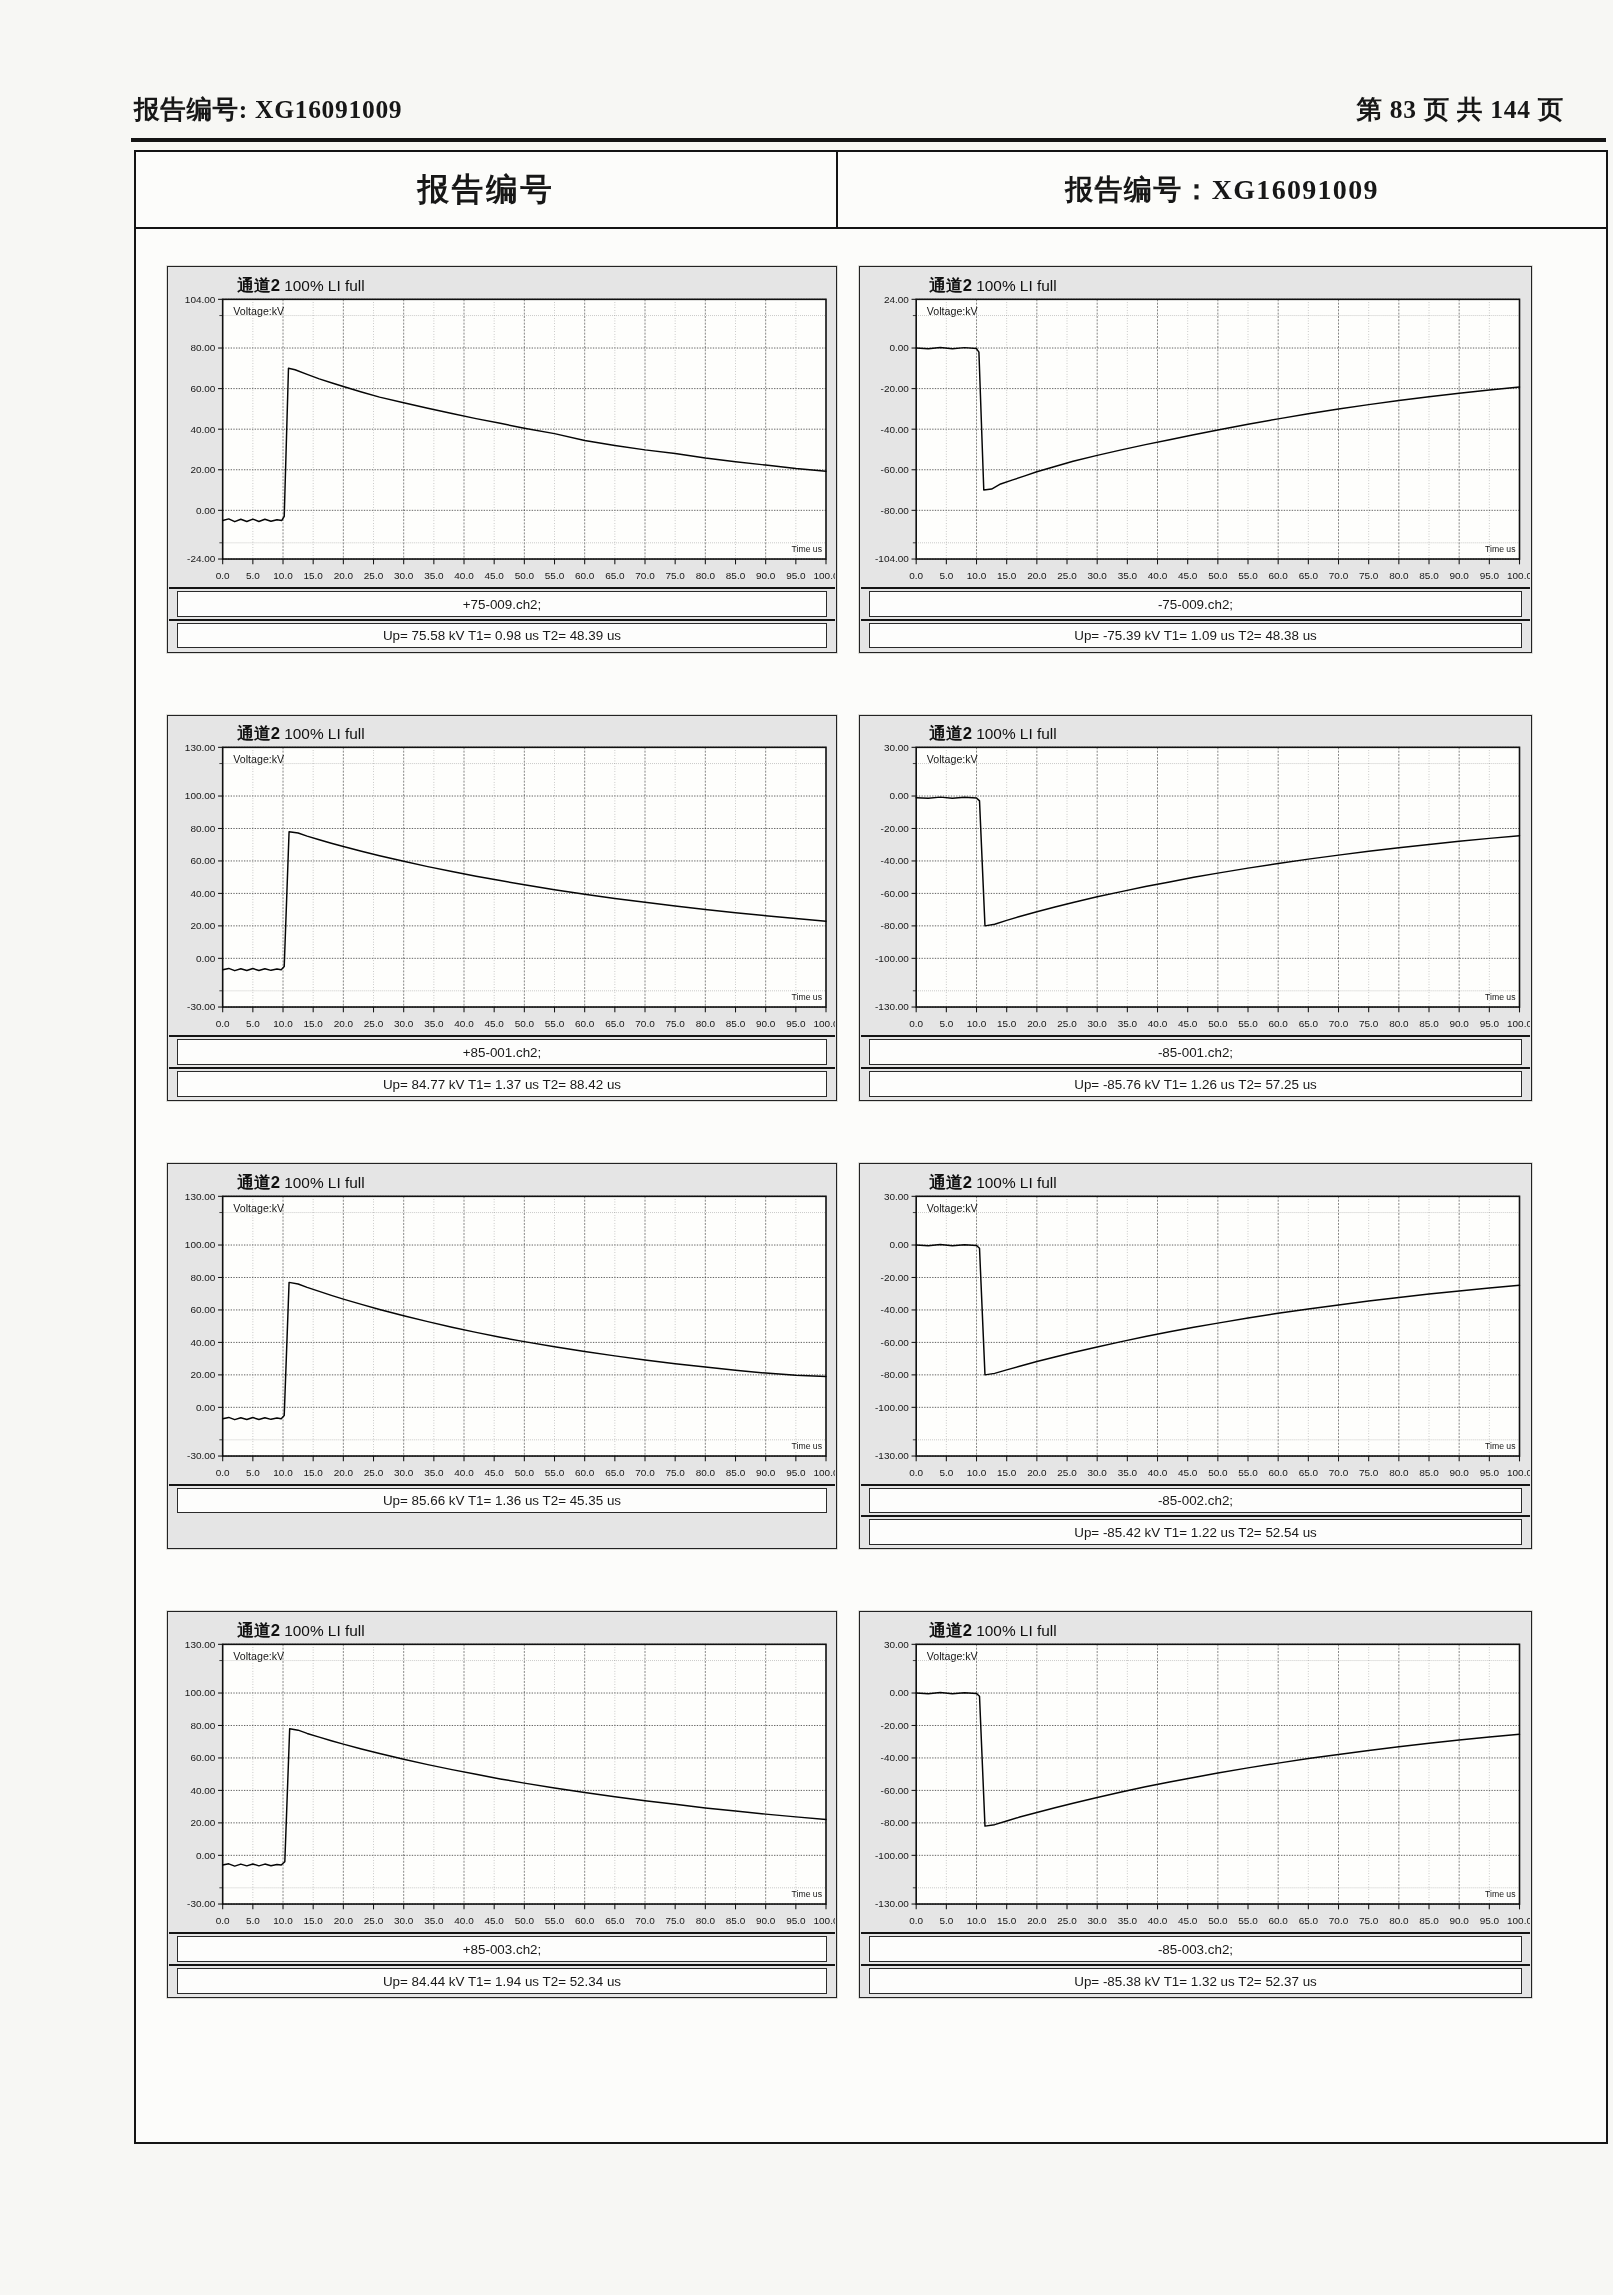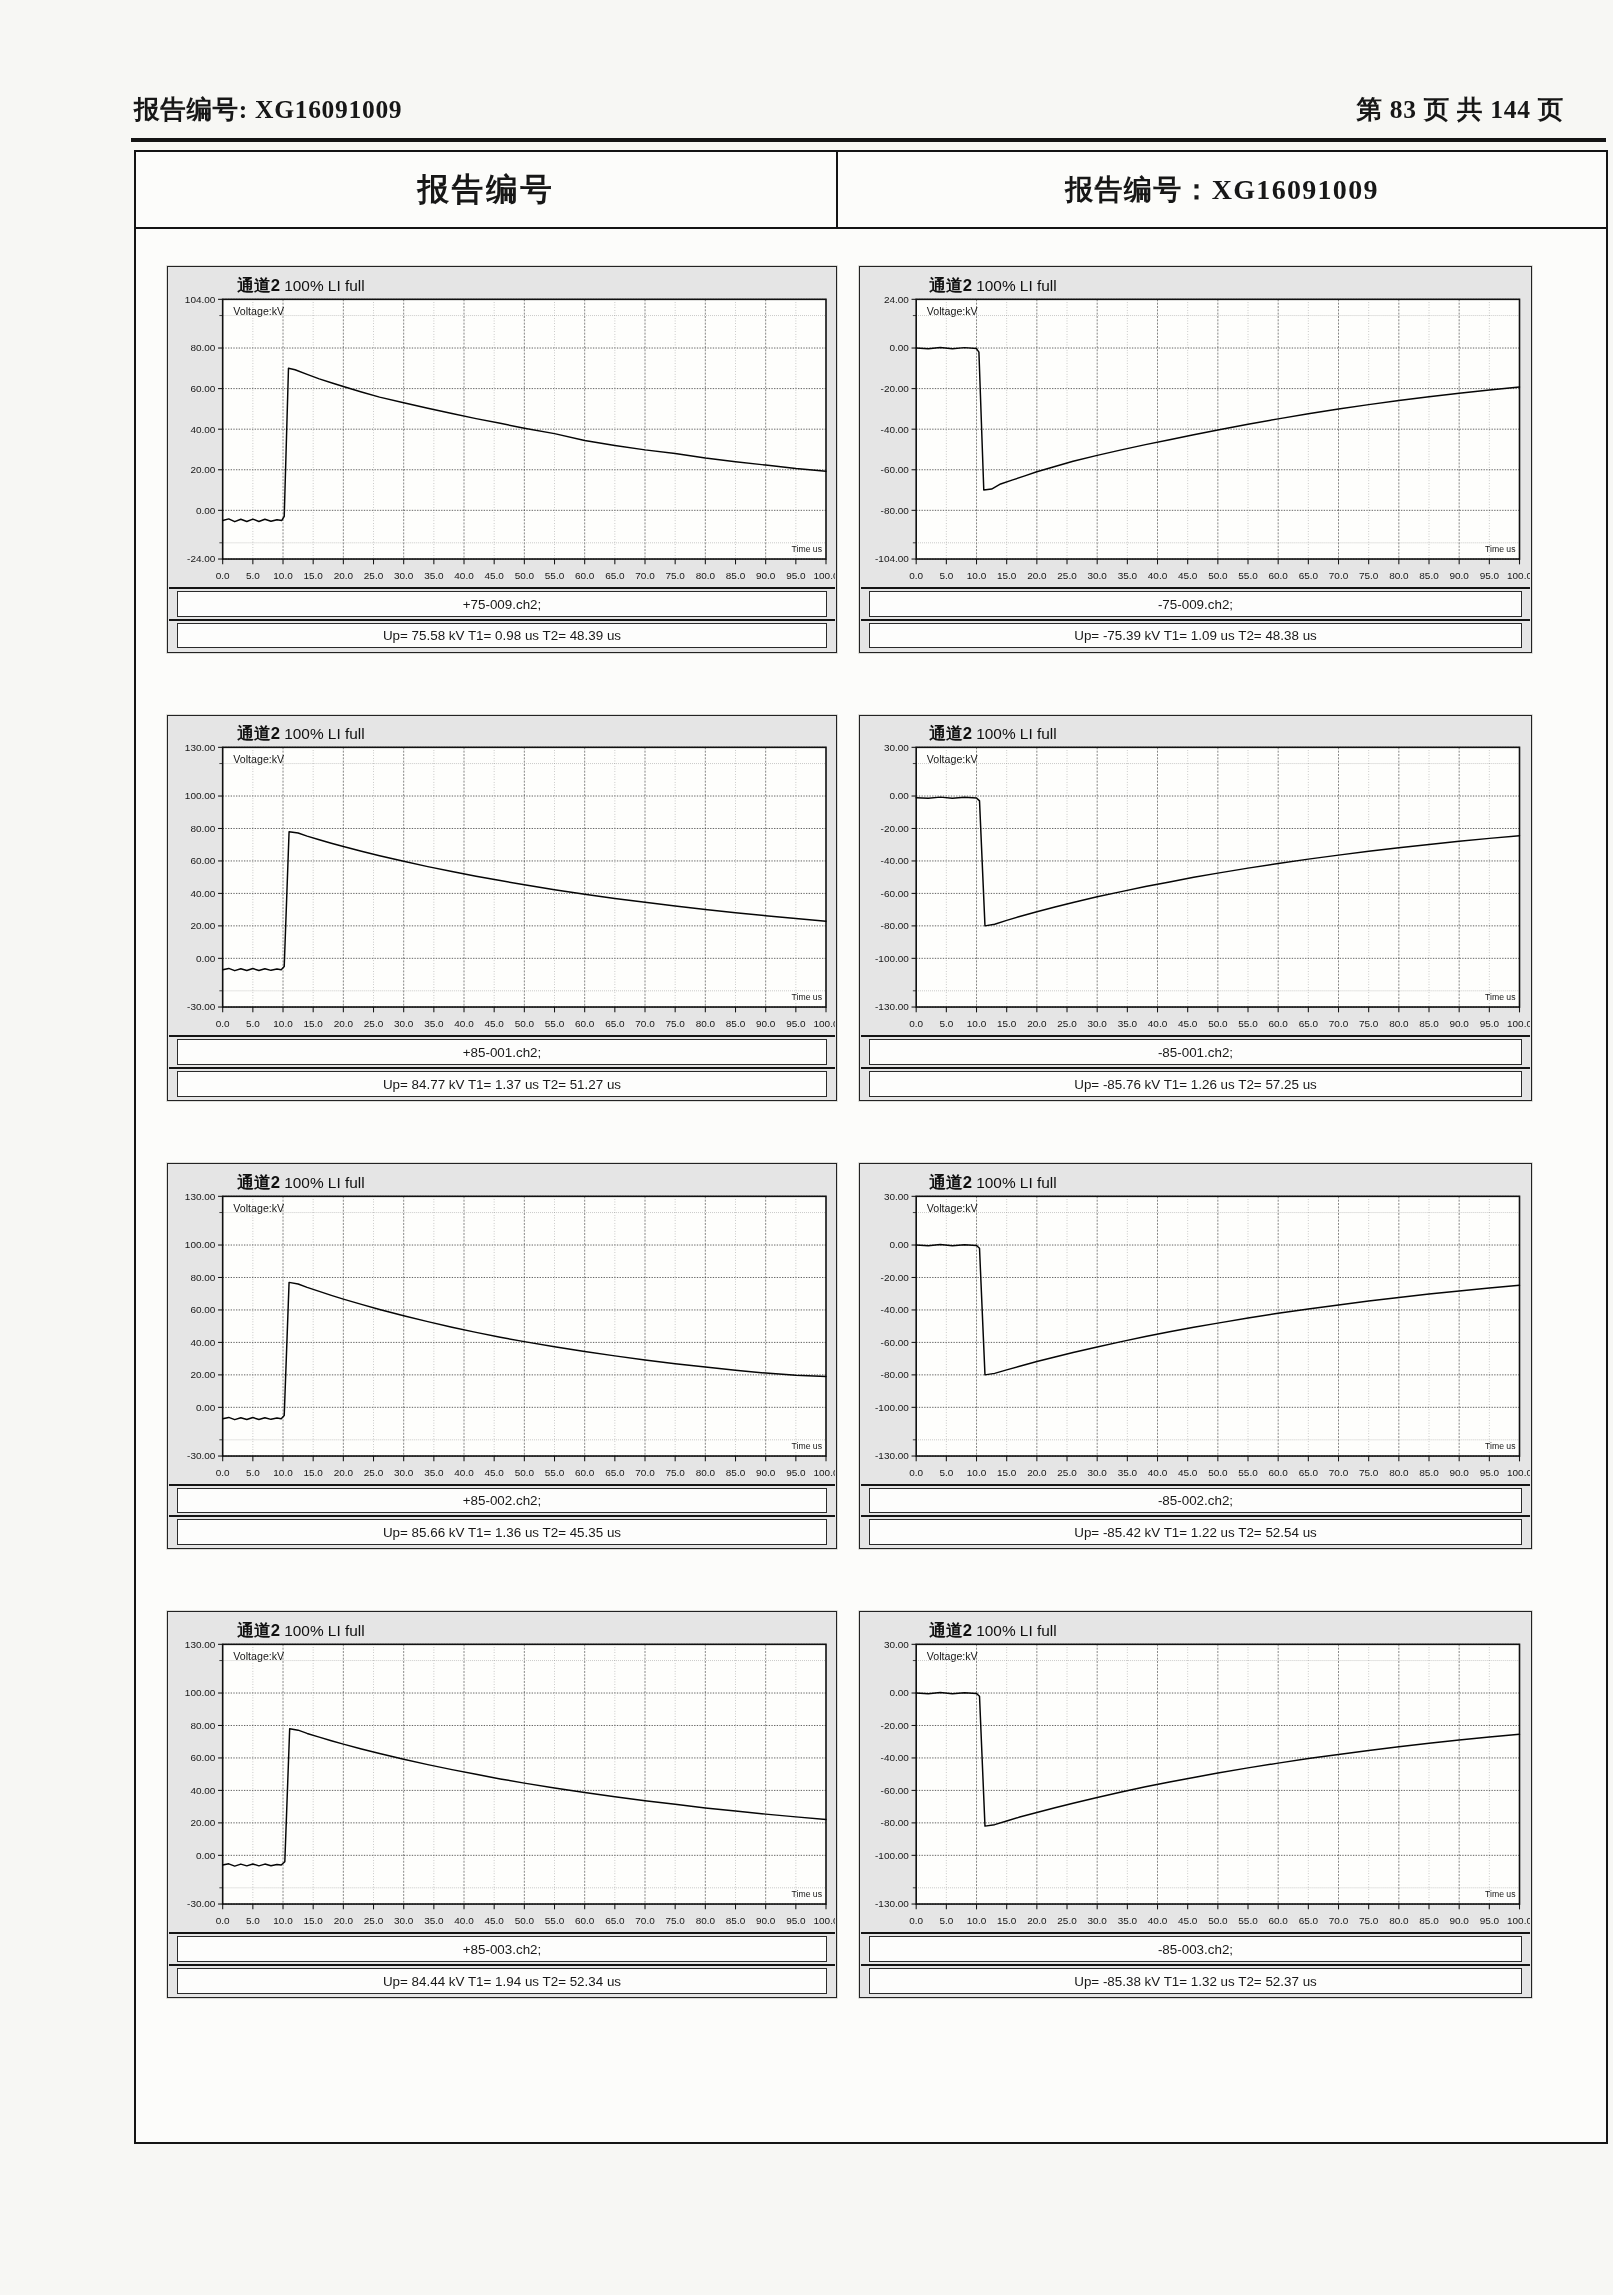--- a/index.html
+++ b/index.html
@@ -390,21 +390,21 @@
               <text x="92" y="32" font-size="16" text-anchor="start" fill="#161616" font-family="Liberation Sans, sans-serif">Voltage:kV</text>
               <text x="976" y="388" font-size="13" text-anchor="end" fill="#161616" font-family="Liberation Sans, sans-serif">Time us</text>
             </g>
             <rect x="76" y="8" width="906" height="390" fill="none" stroke="#101010" stroke-width="2.4"></rect>
             <polyline points="76.0,341.9 85.1,340.0 94.1,343.4 103.2,340.5 112.2,343.2 121.3,340.2 130.4,343.2 139.4,340.5 148.5,342.9 157.5,341.0 163.9,341.9 168.4,337.1 175.7,134.8 189.3,136.7 202.8,141.3 221.0,146.9 239.1,152.1 257.2,156.9 284.4,164.0 311.6,170.8 347.8,179.1 384.0,187.2 420.3,194.5 456.5,201.5 492.8,208.1 529.0,214.5 574.3,221.8 619.6,228.6 664.9,234.9 710.2,240.8 755.5,246.4 800.8,251.5 846.1,256.4 891.4,260.8 936.7,265.2 982.0,269.1" fill="none" stroke="#050505" stroke-width="2.2" stroke-linejoin="round" stroke-linecap="round"></polyline>
           </svg>
     <div class="cap-box">
       <div class="cap-inner cap-file">+85-001.ch2;</div>
     </div>
     <div class="cap-box">
-      <div class="cap-inner cap-result">Up= 84.77 kV  T1= 1.37 us  T2= 51.27 us</div>
+      <div class="cap-inner cap-result">Up= 84.77 kV  T1= 1.37 us  T2= 88.42 us</div>
     </div>
   </div>
 
   <div class="panel">
     <div class="chart-title"><span class="title-bold">通道2</span> <span class="title-rest">100% LI full</span></div>
     <svg class="chart-svg" xmlns="http://www.w3.org/2000/svg" viewBox="0 0 990 440">
             <rect x="76" y="8" width="906" height="390" fill="#fefefc"></rect>
             <g>
               <line x1="121.30000000000001" y1="8" x2="121.30000000000001" y2="398" stroke="#8b8b8b" stroke-width="1" stroke-dasharray="1,3"></line>
               <line x1="166.60000000000002" y1="8" x2="166.60000000000002" y2="398" stroke="#4c4c4c" stroke-width="1" stroke-dasharray="3,2"></line>
@@ -607,23 +607,20 @@
               <text x="936.6999999999999" y="428" font-size="15" text-anchor="middle" fill="#161616" font-family="Liberation Sans, sans-serif">95.0</text>
               <line x1="982" y1="398" x2="982" y2="406" stroke="#161616" stroke-width="1.6"></line>
               <text x="982" y="428" font-size="15" text-anchor="middle" fill="#161616" font-family="Liberation Sans, sans-serif">100.0</text>
               <text x="92" y="32" font-size="16" text-anchor="start" fill="#161616" font-family="Liberation Sans, sans-serif">Voltage:kV</text>
               <text x="976" y="388" font-size="13" text-anchor="end" fill="#161616" font-family="Liberation Sans, sans-serif">Time us</text>
             </g>
             <rect x="76" y="8" width="906" height="390" fill="none" stroke="#101010" stroke-width="2.4"></rect>
             <polyline points="76.0,341.9 85.1,340.0 94.1,343.4 103.2,340.5 112.2,343.2 121.3,340.2 130.4,343.2 139.4,340.5 148.5,342.9 157.5,341.0 163.9,341.9 168.4,337.1 175.7,137.2 189.3,139.6 202.8,144.7 221.0,150.8 239.1,156.7 257.2,162.3 284.4,170.3 311.6,177.9 347.8,187.4 384.0,196.2 420.3,204.5 456.5,212.3 492.8,219.6 529.0,226.2 574.3,234.0 619.6,241.0 664.9,247.6 710.2,253.7 755.5,259.3 800.8,264.4 846.1,269.3 891.4,273.4 936.7,276.6 982.0,278.6" fill="none" stroke="#050505" stroke-width="2.2" stroke-linejoin="round" stroke-linecap="round"></polyline>
           </svg>
     <div class="cap-box">
-      <div class="cap-inner cap-file">+85-002.ch2;</div>
-    </div>
-    <div class="cap-box">
       <div class="cap-inner cap-result">Up= 85.66 kV  T1= 1.36 us  T2= 45.35 us</div>
     </div>
   </div>
 
   <div class="panel">
     <div class="chart-title"><span class="title-bold">通道2</span> <span class="title-rest">100% LI full</span></div>
     <svg class="chart-svg" xmlns="http://www.w3.org/2000/svg" viewBox="0 0 990 440">
             <rect x="76" y="8" width="906" height="390" fill="#fefefc"></rect>
             <g>
               <line x1="121.30000000000001" y1="8" x2="121.30000000000001" y2="398" stroke="#8b8b8b" stroke-width="1" stroke-dasharray="1,3"></line>

